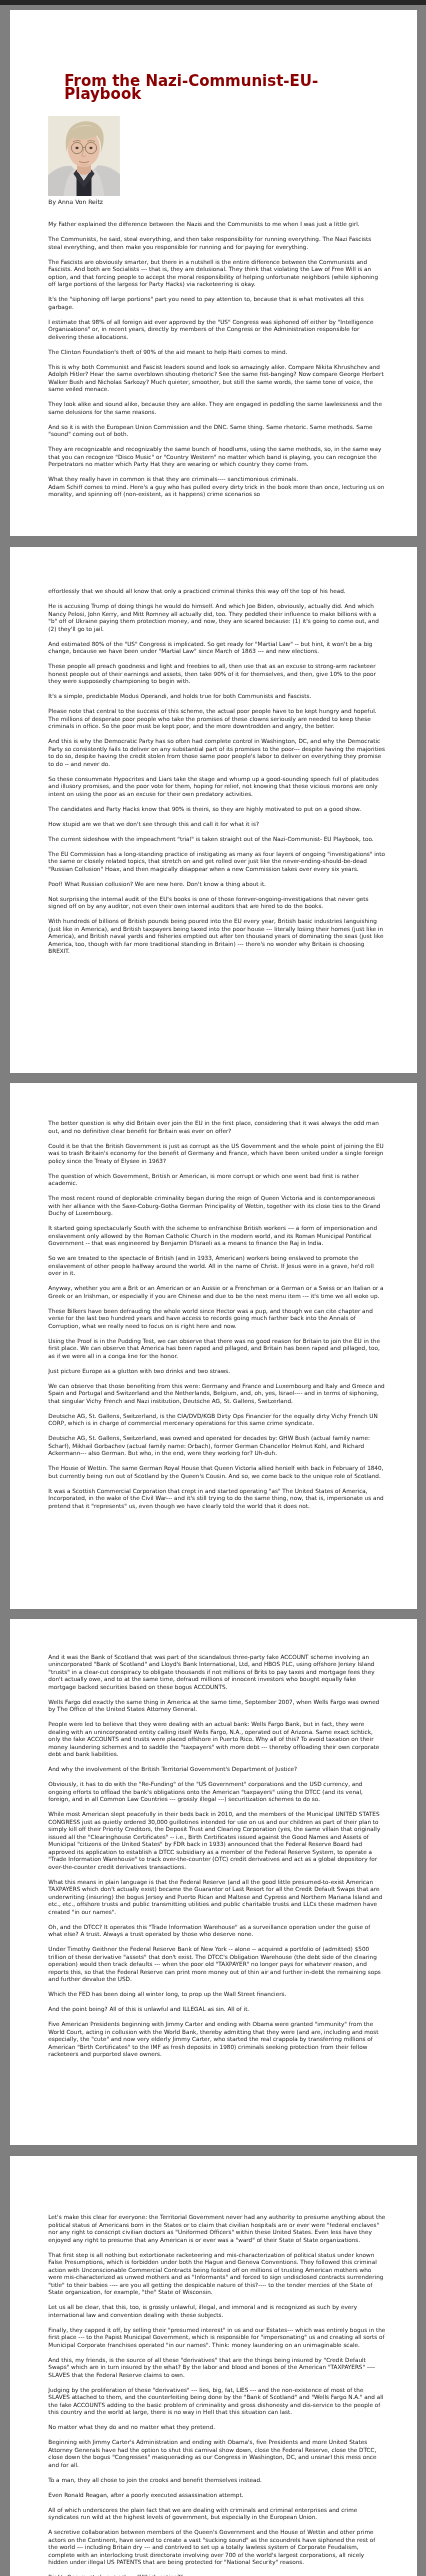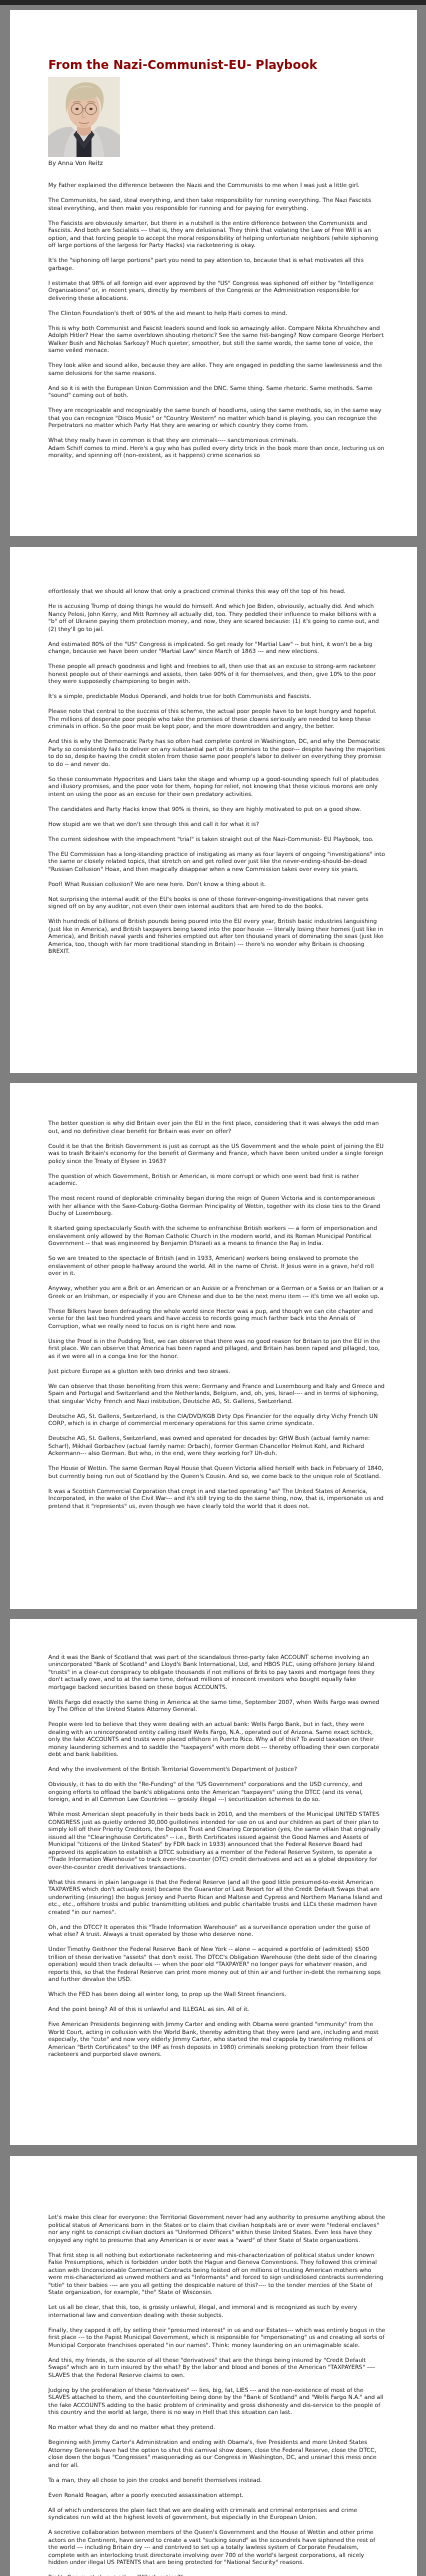--- a/index.html
+++ b/index.html
@@ -25,22 +25,22 @@
     overflow: hidden;
   }
   .sheet.first { margin-top: 5.2px; }
   .content { padding-left: 38px; padding-right: 20.6px; }
   .p1 .content, .content.c1 { padding-top: 49px; }
   .content.c2 { padding-top: 34px; }
   .content.c3 { padding-top: 30px; }
   .content.c4 { padding-top: 27px; }
   .content.c5 { padding-top: 51px; }
   h1.title {
-    margin: 0;
-    font-size: 12px;
+    margin: 16px;
+    font-size: 15px;
     line-height: 12.4px;
     font-weight: bold;
     color: #8b0000;
     letter-spacing: 0px;
   }
   .photo {
     margin-top: 5.2px;
     width: 72px;
     height: 80px;
     display: block;

